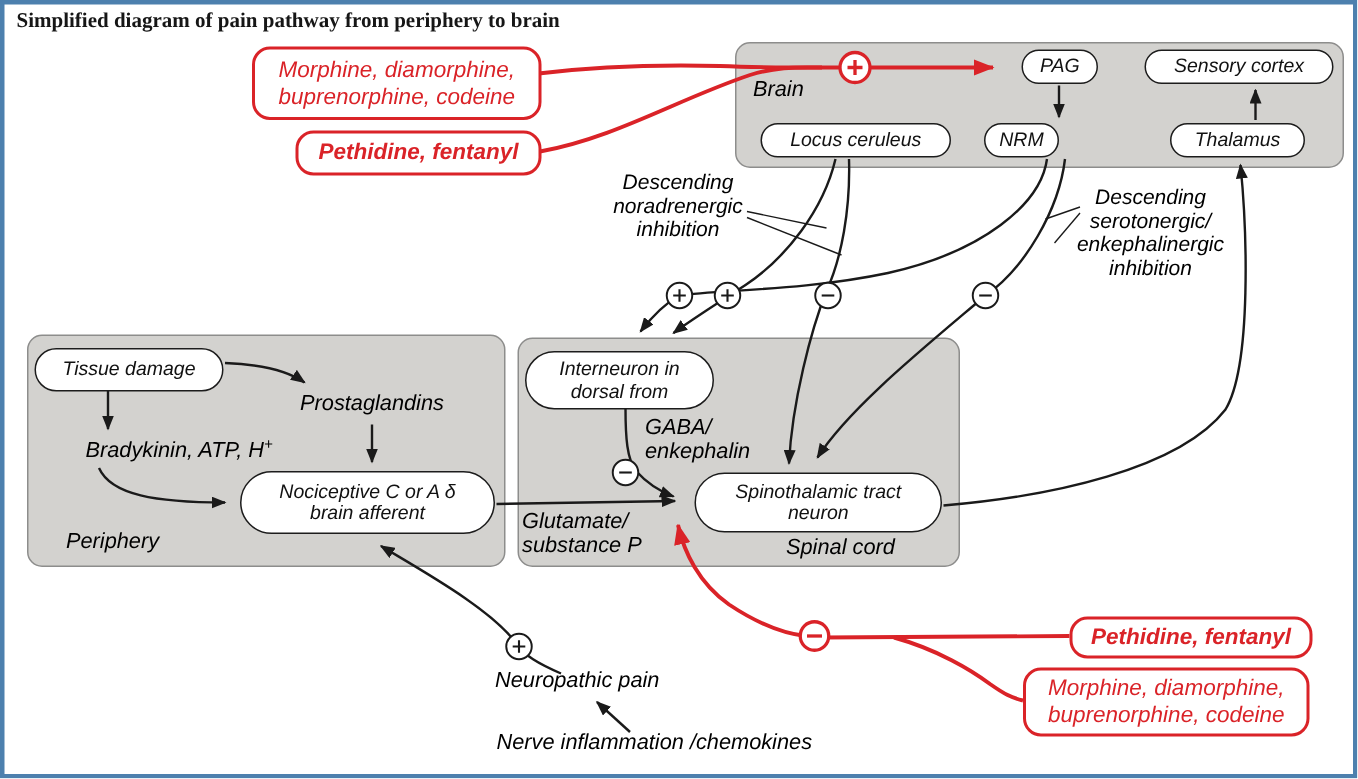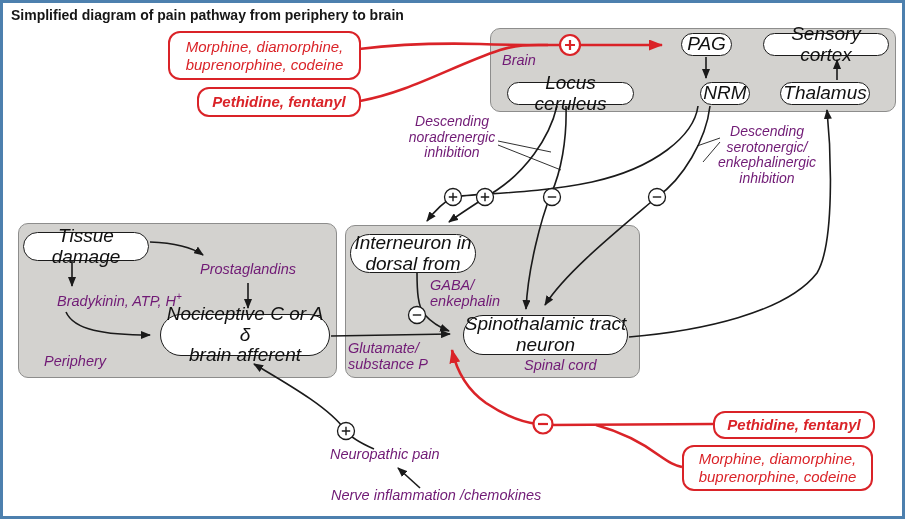--- a/index.html
+++ b/index.html
@@ -9,37 +9,37 @@
     --frame-blue:#4d80ae;
     --ink:#1a1a1a;
   }
   html,body{margin:0;padding:0;background:#fff;}
   #stage{
     position:relative;width:905px;height:519px;background:#ffffff;
     font-family:"Liberation Sans","DejaVu Sans",sans-serif;color:var(--ink);
     overflow:hidden;
   }
   #frame-border{position:absolute;inset:0;border:3px solid var(--frame-blue);pointer-events:none;z-index:9;}
-  .abs{position:absolute;}
+  .abs{position:absolute;font-family:Liberation Serif, serif;}
   .title{font-weight:700;font-size:14px;color:#161616;white-space:nowrap;}
   .gbox{position:absolute;background:var(--box-gray);border:1.5px solid var(--box-border);border-radius:10px;box-sizing:border-box;}
   .pill{
     position:absolute;background:#fff;border:1.7px solid #1c1c1c;border-radius:999px;
     display:flex;align-items:center;justify-content:center;text-align:center;
-    font-style:italic;font-size:19px;line-height:1.1;color:#111;
+    font-style:italic;font-size:13px;line-height:1.1;color:#111;
     white-space:pre-line;box-sizing:border-box;z-index:3;
   }
   .rbox{
     position:absolute;background:#fff;border:2.5px solid var(--red);border-radius:12px;
     display:flex;align-items:center;justify-content:center;text-align:center;
     color:var(--red);font-style:italic;font-size:15px;line-height:1.18;
     white-space:pre-line;box-sizing:border-box;z-index:4;
   }
   .rbox.bold{font-weight:700;}
-  .lbl{position:absolute;font-style:italic;font-size:14.5px;color:#701a75;line-height:1.12;white-space:pre-line;z-index:3;}
+  .lbl{position:absolute;font-style:italic;font-size:14.5px;color:#000000;line-height:1.12;white-space:pre-line;z-index:3;}
   .lbl.center{text-align:center;}
   .lbl.small{font-size:14px;}
   svg#wires{position:absolute;left:0;top:0;z-index:2;}
   .blk{stroke:#1a1a1a;fill:none;stroke-width:1.6;}
   .thin{stroke:#1a1a1a;fill:none;stroke-width:0.9;}
   .redl{stroke:var(--red);fill:none;stroke-width:2.6;}
   .csign{fill:#ffffff;stroke:#1a1a1a;stroke-width:1.3;}
   .csign-glyph{stroke:#1a1a1a;stroke-width:1.4;fill:none;}
   .rcsign{fill:#ffffff;stroke:var(--red);stroke-width:2.2;}
   .rcsign-glyph{stroke:var(--red);stroke-width:2.2;fill:none;}
@@ -148,21 +148,21 @@
   <div class="rbox bold" style="left:197px;top:87px;width:164px;height:30px;">Pethidine, fentanyl</div>
 
   <div class="rbox bold" style="left:713px;top:411px;width:162px;height:28px;">Pethidine, fentanyl</div>
   <div class="rbox" style="left:682px;top:445px;width:191px;height:46px;">Morphine, diamorphine,
 buprenorphine, codeine</div>
 
   <div class="lbl" style="left:502px;top:52px;">Brain</div>
   <div class="pill" style="left:681px;top:33px;width:51px;height:23px;">PAG</div>
   <div class="pill" style="left:763px;top:33px;width:126px;height:23px;">Sensory cortex</div>
   <div class="pill" style="left:507px;top:82px;width:127px;height:23px;">Locus ceruleus</div>
-  <div class="pill" style="left:700px;top:82px;width:50px;height:23px;">NRM</div>
+  <div class="pill" style="left:656px;top:82px;width:50px;height:23px;">NRM</div>
   <div class="pill" style="left:780px;top:82px;width:90px;height:23px;">Thalamus</div>
 
   <div class="lbl center small" style="left:396px;top:114px;width:112px;">Descending
 noradrenergic
 inhibition</div>
   <div class="lbl center small" style="left:702px;top:124px;width:130px;">Descending
 serotonergic/
 enkephalinergic
 inhibition</div>
 

